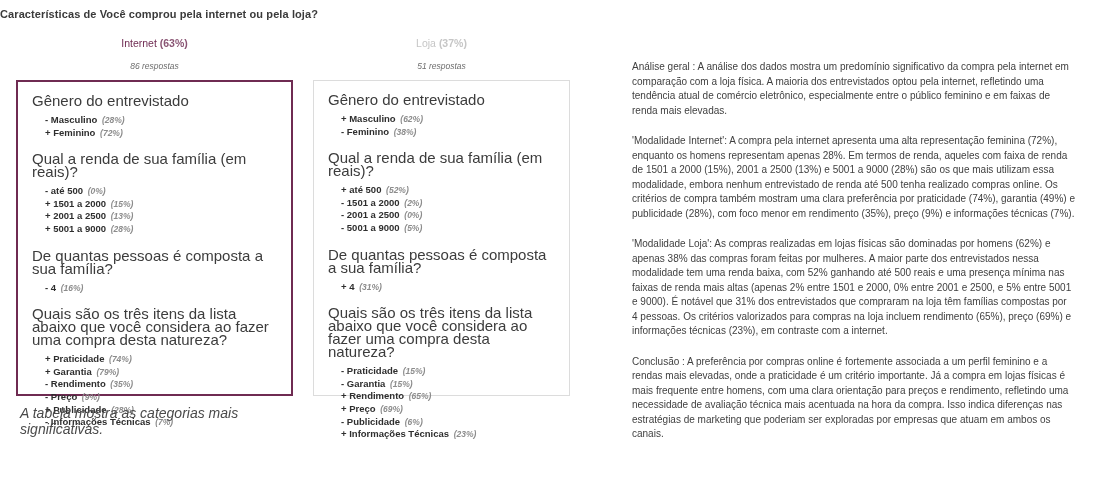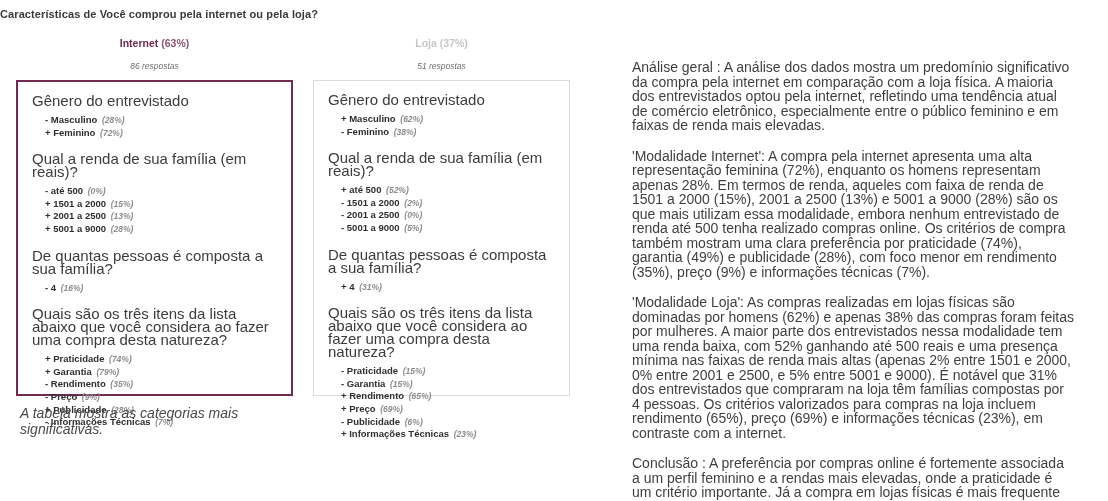--- a/index.html
+++ b/index.html
@@ -44,21 +44,21 @@
   .card-col.internet { width: 277px; margin-left: 16px; }
   .card-col.loja     { width: 257px; margin-left: 20px; }
 
   .card-heading {
     text-align: center;
     font-size: 10.5px;
     line-height: 14px;
     padding-bottom: 11px;
     white-space: nowrap;
   }
-  .card-heading .name { font-weight: bold; text-align: center; }
+  .card-heading .name { font-weight: normal; text-align: center; }
   .card-heading .pct  { font-weight: bold; }
   .heading-internet .name { color: #6f2b52; }
   .heading-internet .pct  { color: #8a5574; }
   .heading-loja .name { color: #c6c6c6; }
   .heading-loja .pct  { color: #c6c6c6; }
 
   .card-responses {
     text-align: center;
     font-size: 8.5px;
     font-style: italic;
@@ -118,21 +118,21 @@
 
   
   .analysis {
     position: absolute;
     left: 632px;
     top: 60px;
     width: 443px;
   }
   .analysis p {
     margin: 0 0 16px 0;
-    font-size: 14px;
+    font-size: 10px;
     line-height: 14.5px;
     color: #3f3f3f;
     text-align: left;
   }
   .analysis p:last-child { margin-bottom: 8px; }
 </style>
 </head>
 <body>
 
 <div id="page-title">Características de Você comprou pela internet ou pela loja?</div>

